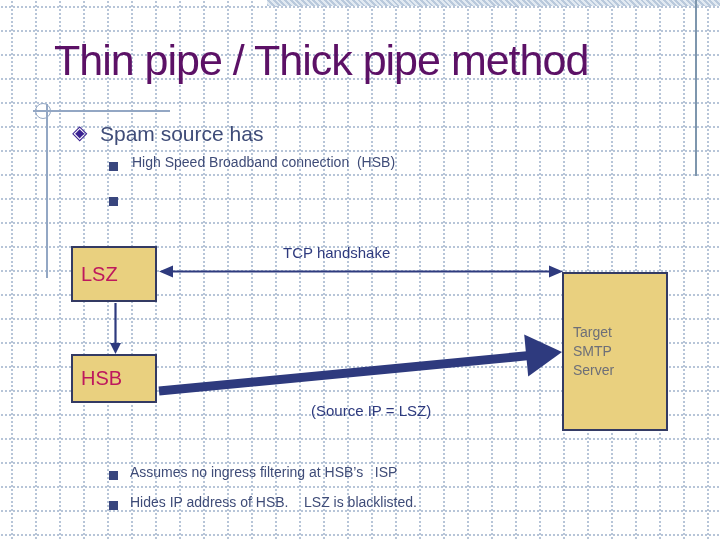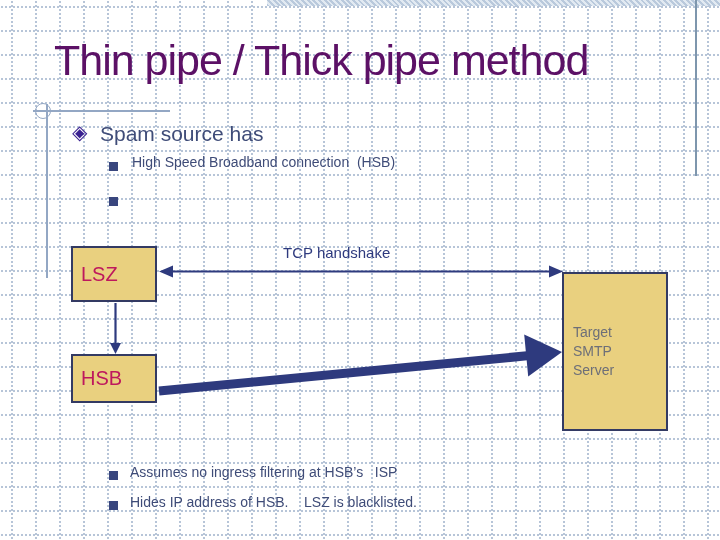--- a/index.html
+++ b/index.html
@@ -104,20 +104,21 @@
   <div class="abs dbox hsb-box">
     <span>HSB</span>
   </div>
   <div class="abs dbox target-box">
     <span>Target</span>
     <span>SMTP</span>
     <span>Server</span>
   </div>
 
   <div class="abs diag-label lbl-handshake">TCP handshake</div>
+  <div class="abs diag-label lbl-source">(Source IP = LSZ)</div>
 
   <div class="abs sq sqf1"></div>
   <div class="abs sub-text foot1">Assumes no ingress filtering at HSB’s   ISP</div>
 
   <div class="abs sq sqf2"></div>
   <div class="abs sub-text foot2">Hides IP address of HSB.    LSZ is blacklisted.</div>
 
 </div>
 
 </body></html>

